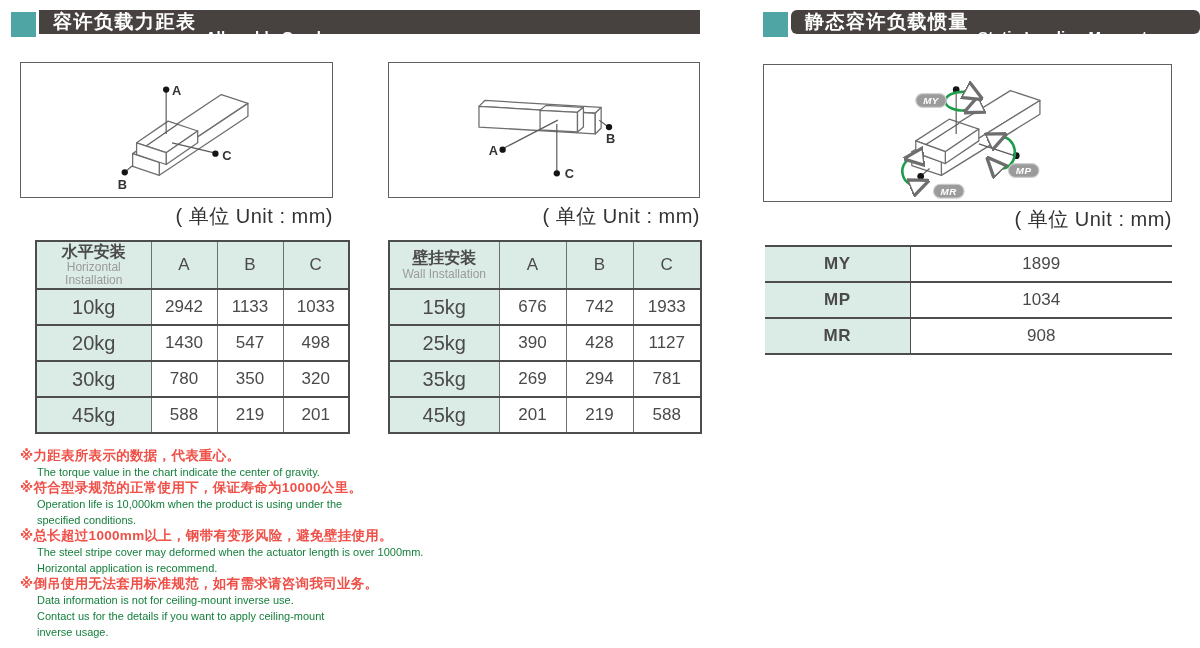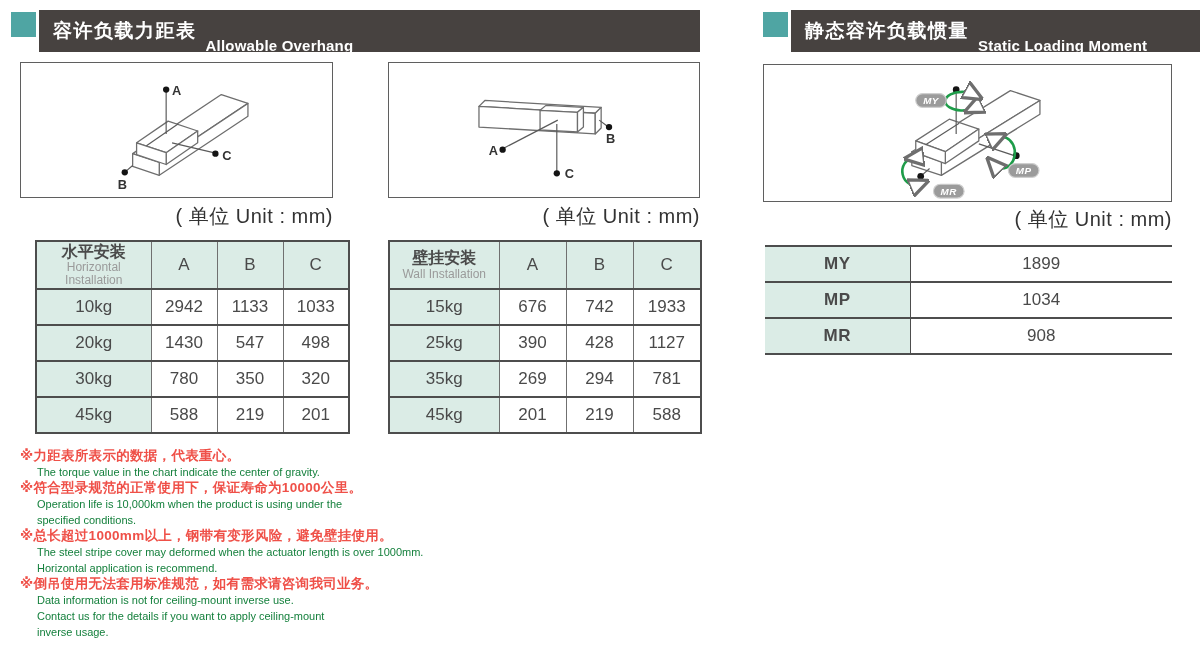--- a/index.html
+++ b/index.html
@@ -3,21 +3,21 @@
 <meta charset="utf-8">
 <style>
   html,body { margin:0; padding:0; background:#ffffff; }
   body { width:1200px; height:648px; overflow:hidden;
          font-family:"Liberation Sans","DejaVu Sans",sans-serif; }
   .page { position:relative; width:1200px; height:648px; background:#fff; }
 
   
   .hdr { position:absolute; top:10px; height:30px; }
   .sq  { position:absolute; left:0; top:2px; width:25px; height:25px; background:#4FA5A3; }
-  .hbar{ position:absolute; left:28px; top:0; height:42px; background:#474240;
+  .hbar{ position:absolute; left:28px; top:0; height:24px; background:#474240;
          display:flex; align-items:center; padding-left:14px; box-sizing:border-box; }
   .hzh { color:#fff; font-size:19px; font-weight:bold; letter-spacing:1.5px; white-space:nowrap; }
   .hen { color:#fff; font-size:15px; font-weight:bold; margin-left:9px; letter-spacing:0.2px; white-space:nowrap;margin-top:28px; }
 
   
   .dbox { position:absolute; background:#fff; border:1.5px solid #5f5f5f; box-sizing:border-box; }
   .dbox svg { display:block; width:100%; height:100%; }
   .unit { position:absolute; font-size:20px; color:#333; letter-spacing:0.5px; white-space:nowrap; }
 
   
@@ -25,21 +25,21 @@
               color:#4a4a4a; background:#fff; }
   .tbl th, .tbl td { border-left:1px solid #707070; border-right:1px solid #707070;
               border-top:2px solid #4d4d4d; border-bottom:2px solid #4d4d4d;
               text-align:center; vertical-align:middle; padding:0; }
   table.tbl { border:2px solid #4d4d4d; }
   .tbl thead th { background:#DBECE6; font-weight:normal; font-size:17px; height:46px; }
   .tbl thead th.corner { line-height:1.05; }
   .h-zh { font-size:16px; font-weight:bold; color:#4a4a4a; }
   .h-en { font-size:12px; color:#9a9a9a; margin-top:1px; }
   .tbl tbody tr { height:36px; }
-  .tbl tbody th { background:#DBECE6; font-weight:normal; font-size:17px; }
+  .tbl tbody th { background:#DBECE6; font-weight:normal; font-size:20px; }
   .tbl tbody td { background:#fff; font-size:17px; }
 
   
   table.tbl3 { position:absolute; border-collapse:collapse; table-layout:fixed; color:#4a4a4a; }
   .tbl3 th, .tbl3 td { border-top:2px solid #4d4d4d; border-bottom:2px solid #4d4d4d;
               text-align:center; vertical-align:middle; padding:0; }
   .tbl3 tbody tr { height:36px; }
   .tbl3 tbody th { background:#DBECE6; border-right:1px solid #4d4d4d;
                    font-weight:600; font-size:17px; letter-spacing:0.5px; }
   .tbl3 tbody td { background:#fff; font-size:17px; }
@@ -67,21 +67,21 @@
   <div class="hdr" style="left:11px;">
     <span class="sq"></span>
     <div class="hbar" style="width:661px;">
       <span class="hzh">容许负载力距表</span>
       <span class="hen">Allowable Overhang</span>
     </div>
   </div>
 
   <div class="hdr" style="left:763px;">
     <span class="sq"></span>
-    <div class="hbar" style="width:409px;">
+    <div class="hbar" style="width:409px;border-radius:6px;">
       <span class="hzh">静态容许负载惯量</span>
       <span class="hen">Static Loading Moment</span>
     </div>
   </div>
 
   <div class="dbox" style="left:20px; top:62px; width:313px; height:136px;">
     <svg viewBox="0 0 313 136" class="art">
 
       <polygon points="112,92 202,32 229,41 139,101"></polygon>
       <polygon points="139,101 229,41 229,54 139,114"></polygon>

